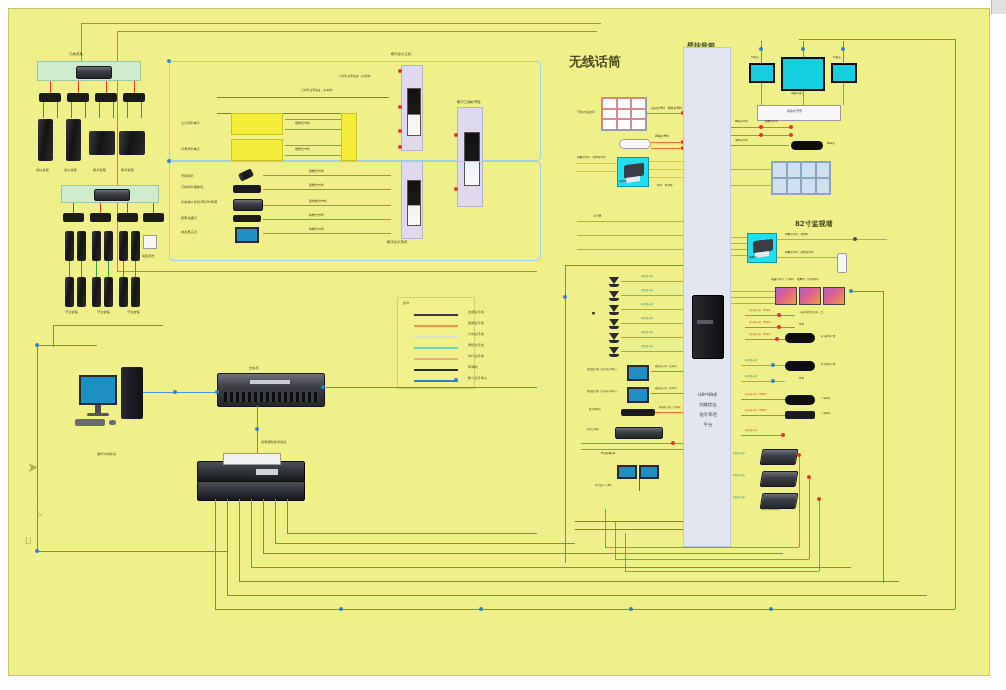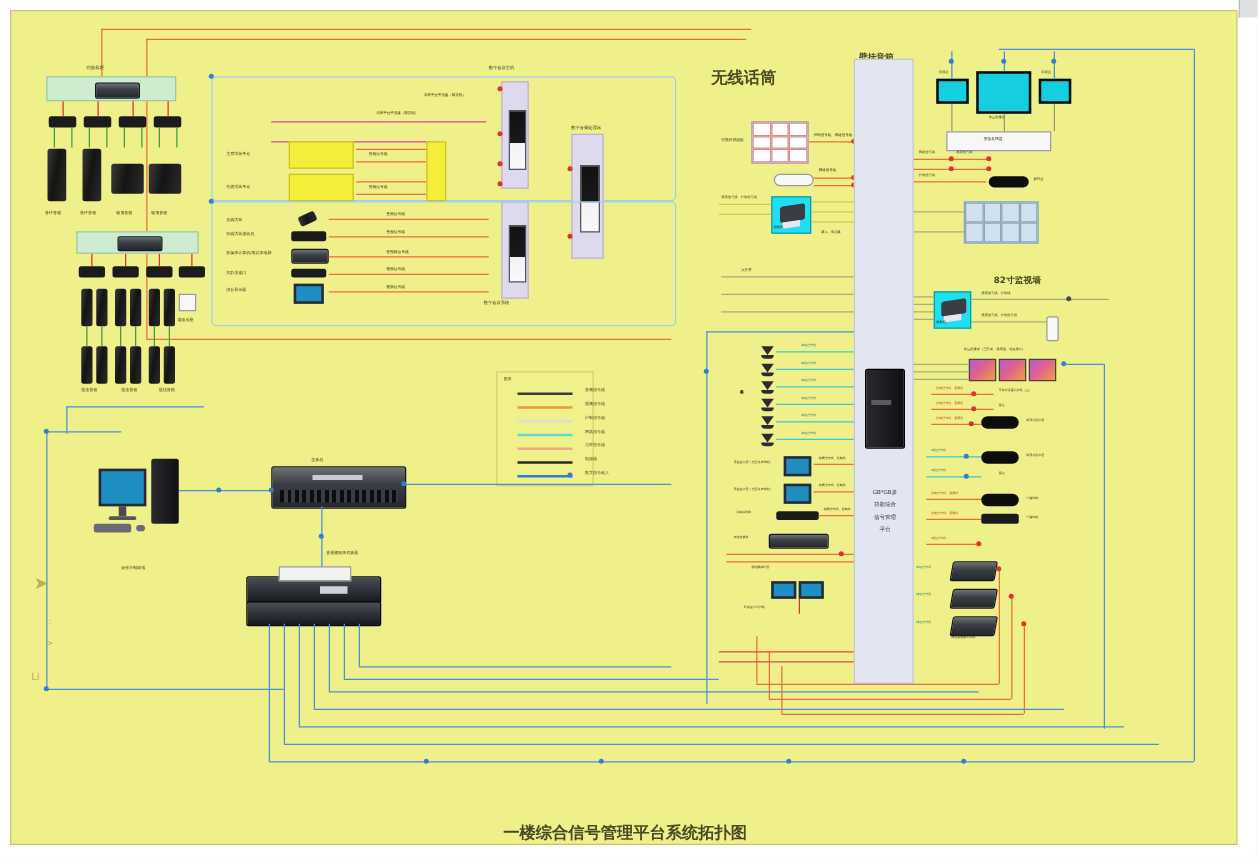--- a/index.html
+++ b/index.html
@@ -515,16 +515,15 @@
     <div class="line v" style="left:596px;top:500px;height:38px;background:#e8703c;"></div>
     <div class="line v" style="left:606px;top:512px;height:38px;background:#e8703c;"></div>
     <div class="line v" style="left:616px;top:524px;height:38px;background:#e8703c;"></div>
     <div class="dot" style="left:788px;top:444px;background:#e03030;"></div>
     <div class="dot" style="left:798px;top:466px;background:#e03030;"></div>
     <div class="dot" style="left:808px;top:488px;background:#e03030;"></div>
 
     <div class="line h" style="left:566px;top:512px;width:108px;background:#e04a4a;"></div>
     <div class="line h" style="left:566px;top:520px;width:108px;background:#e04a4a;"></div>
 
-    <div class="ttl" style="left:0;top:648px;width:982px;text-align:center;font-size:13px;">一楼综合信号管理平台系统拓扑图</div>
 
   </div>
 </div>
 
 </body></html>

